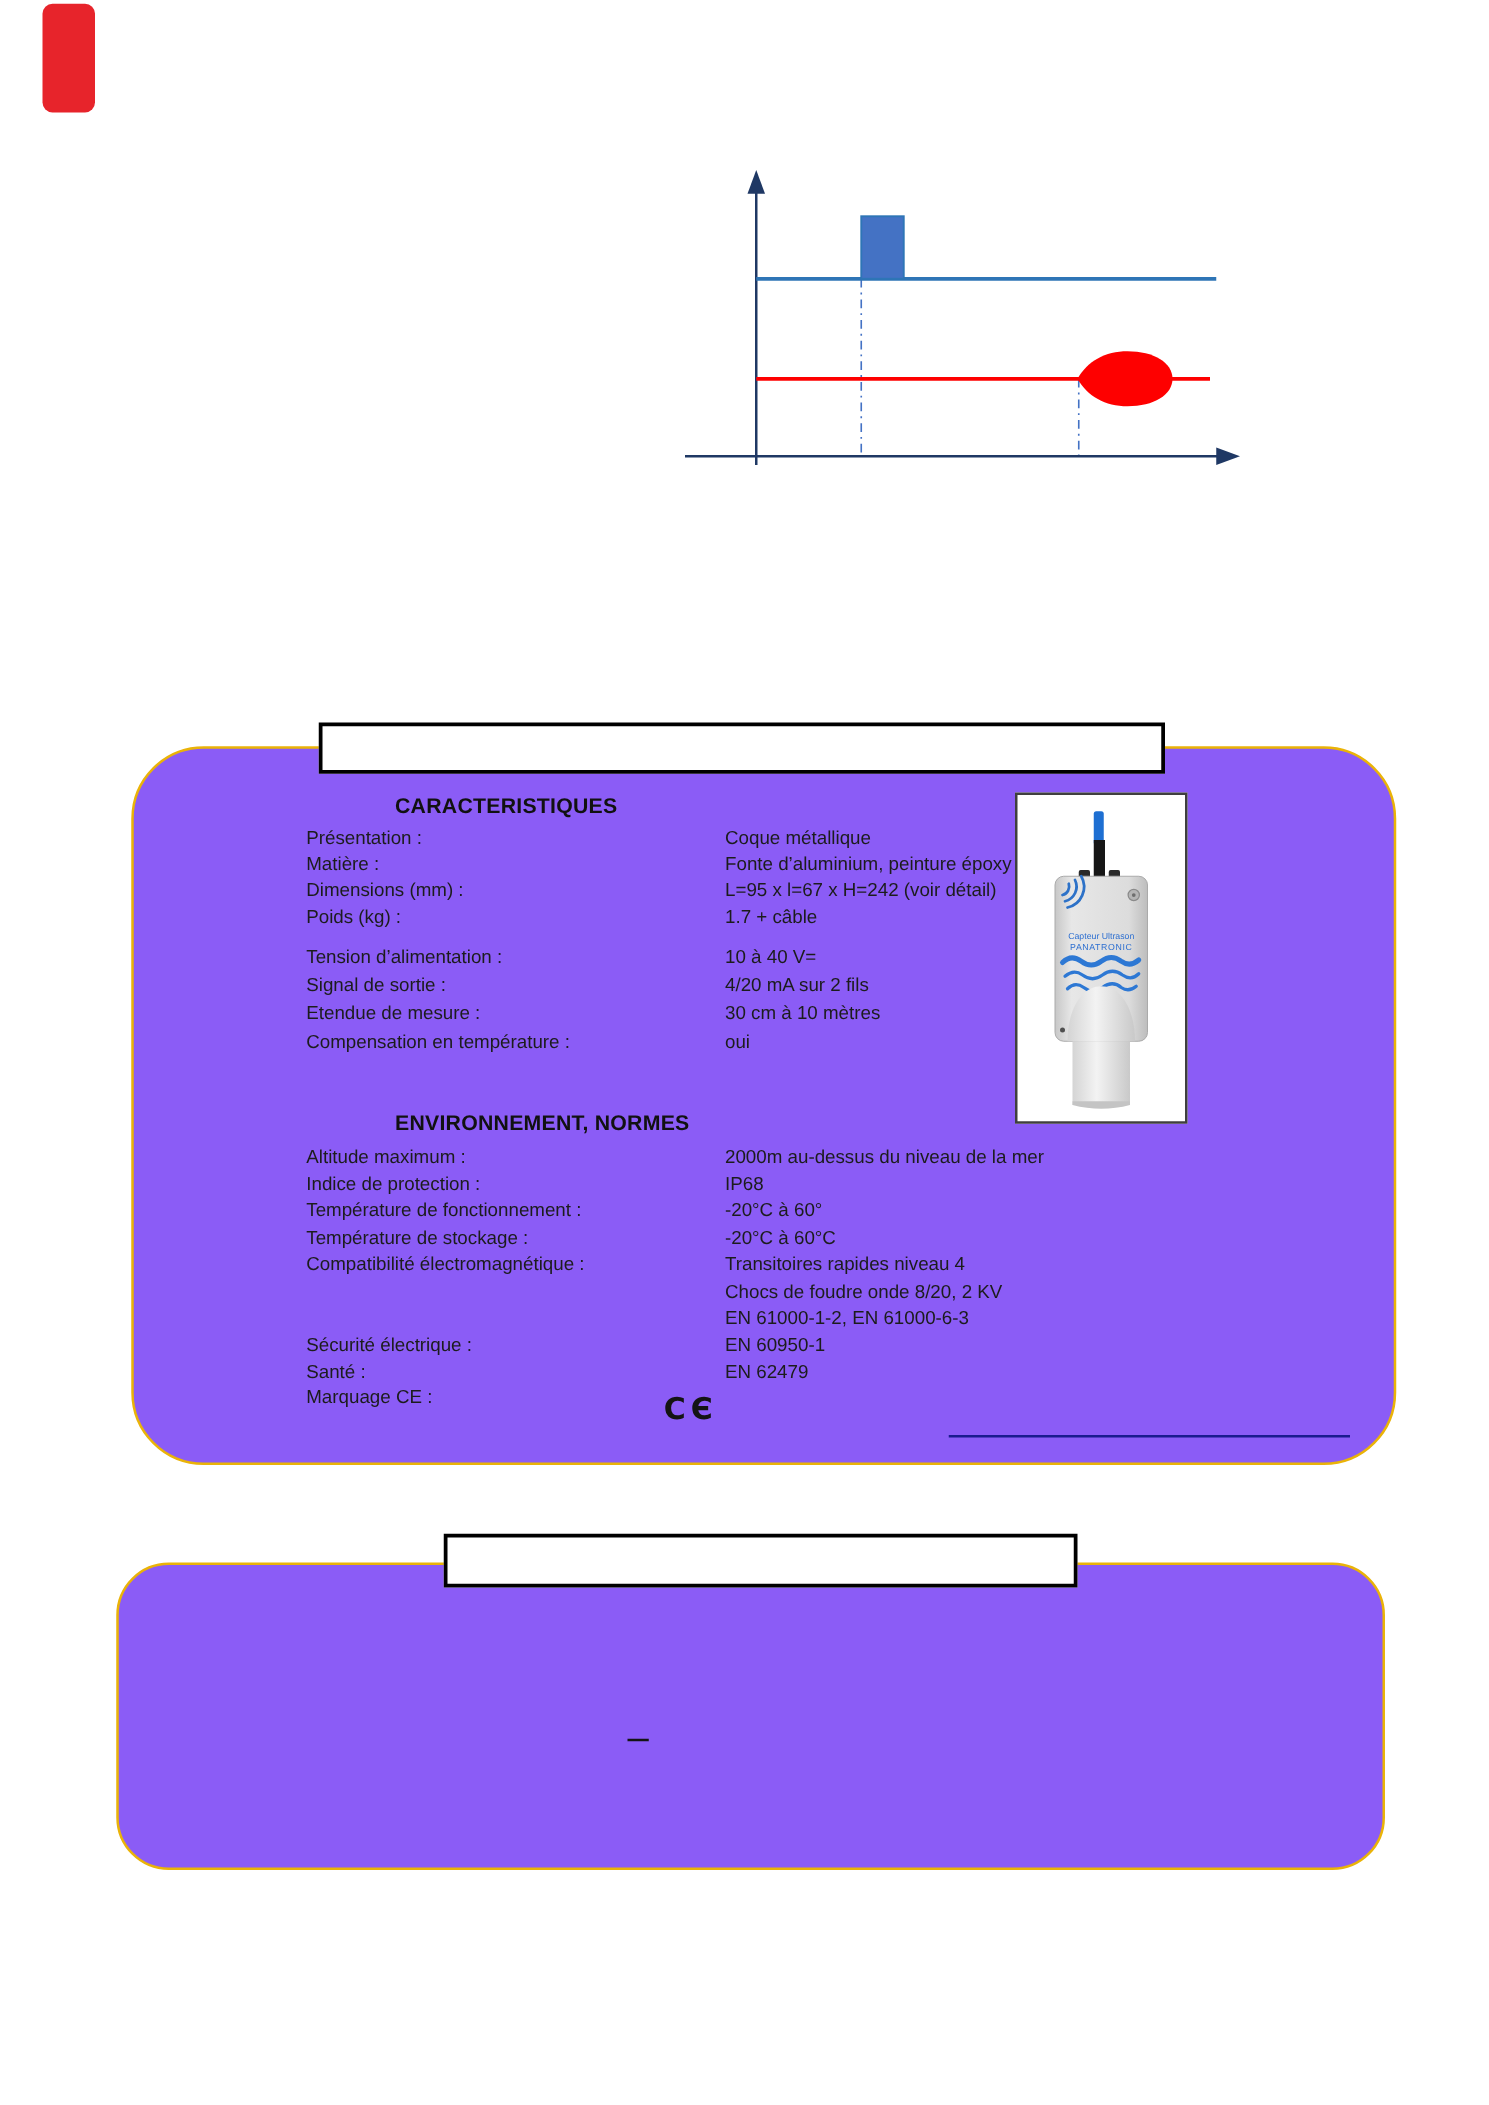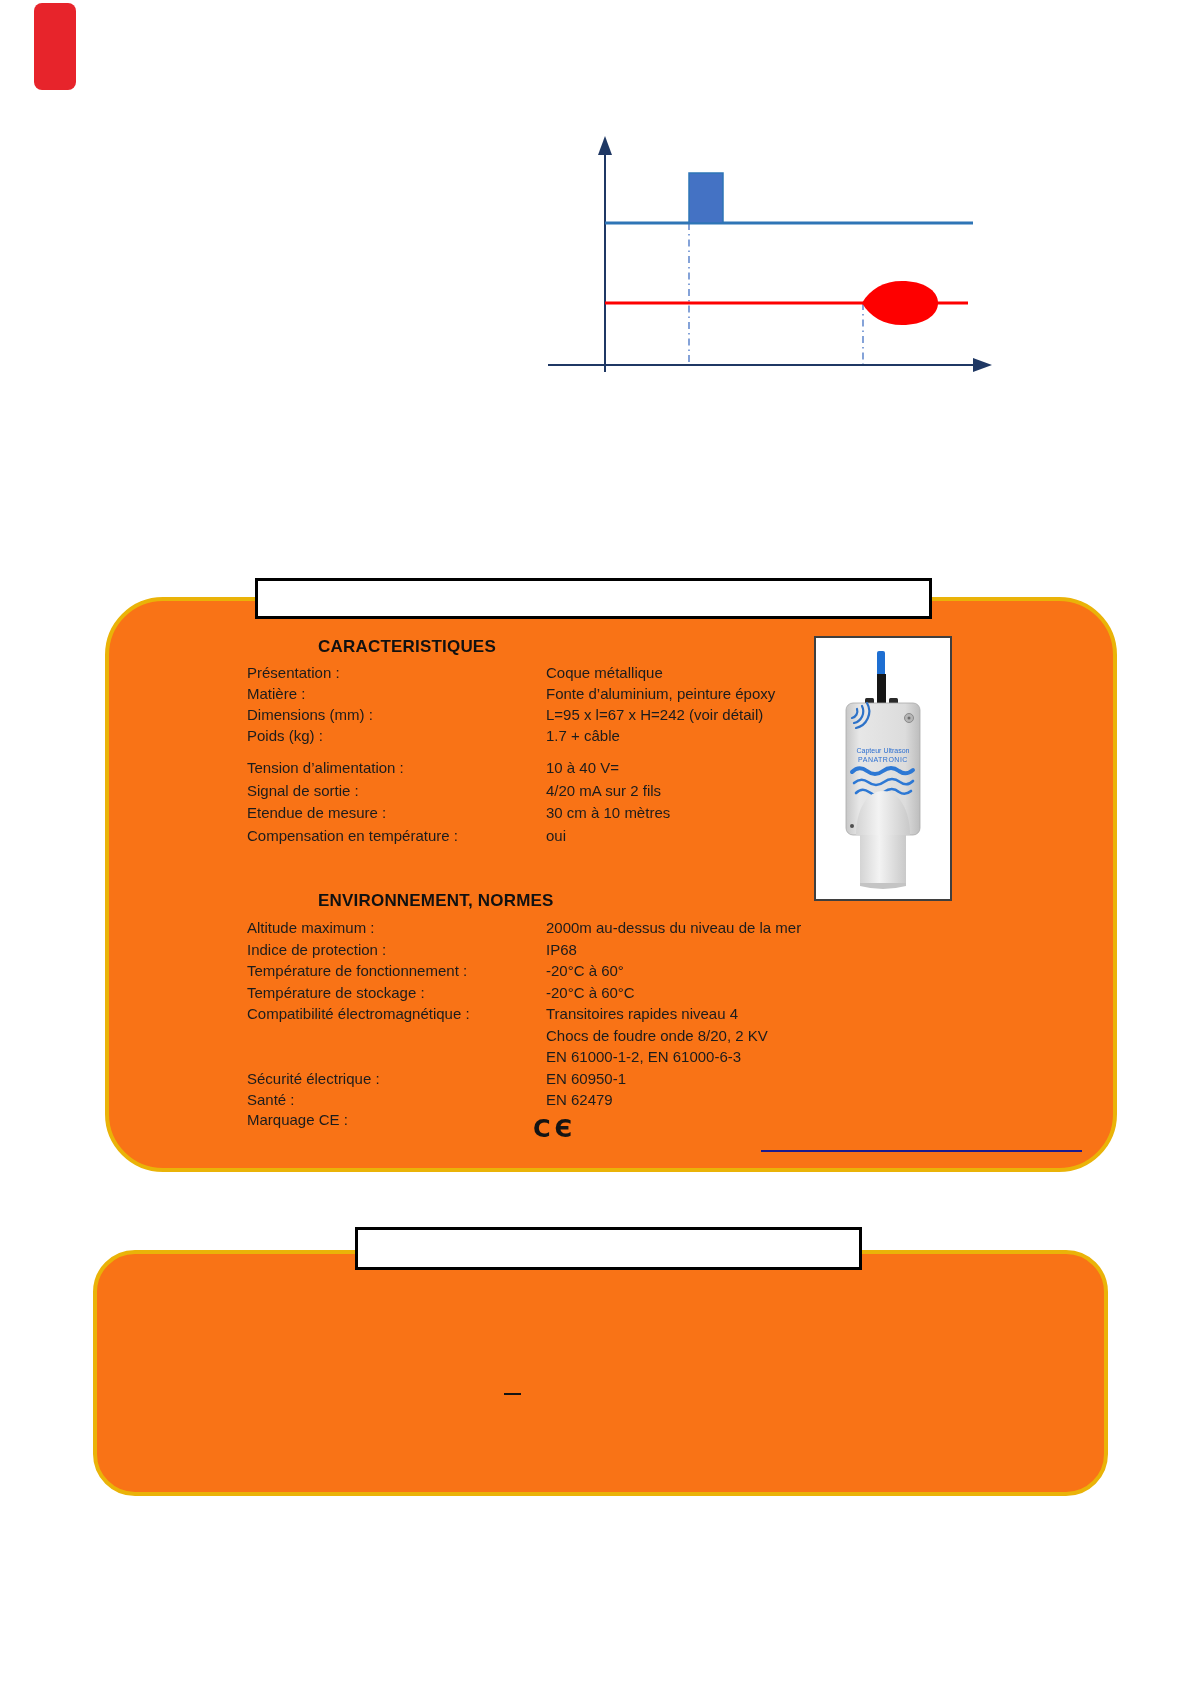--- a/index.html
+++ b/index.html
@@ -5,40 +5,40 @@
   html,body{margin:0;padding:0;background:#ffffff;}
   #page{
     position:relative;width:1191px;height:1684px;background:#ffffff;overflow:hidden;
     font-family:"Liberation Sans","DejaVu Sans",sans-serif;color:#1c1c1c;
   }
   
   #red-marker{position:absolute;left:34px;top:3px;width:42px;height:87px;background:#e7242b;border-radius:8px;}
   
   #diagram{position:absolute;left:540px;top:120px;}
   
-  .panel{position:absolute;background:#f97316;border:4px solid #eab308;z-index:1;box-sizing:border-box;}
+  .panel{position:absolute;background:#8b5cf6;border:2px solid #eab308;z-index:1;box-sizing:border-box;}
   #box1{left:105px;top:597px;width:1012px;height:575px;border-radius:58px;}
   #box2{left:93px;top:1250px;width:1015px;height:246px;border-radius:42px;}
   
   .title-bar{position:absolute;background:#ffffff;border:3px solid #000000;z-index:3;box-sizing:border-box;
     font-size:15px;line-height:35px;padding-left:10px;white-space:nowrap;}
   #tb1{left:255px;top:578px;width:677px;height:41px;}
   #tb2{left:355px;top:1227px;width:507px;height:43px;}
   
   .sec-heading{position:absolute;font-weight:bold;font-size:17px;letter-spacing:.2px;color:#111;white-space:nowrap;}
   #h1{left:209px;top:36px;}
   #h2{left:209px;top:290px;}
   
   .rows{position:absolute;left:138px;font-size:15px;white-space:nowrap;}
   #g1{top:61px;line-height:21px;}
   #g2{top:156px;line-height:22.5px;}
   #env{top:316px;line-height:21.5px;}
-  .spec-row{display:flex;gap:12px;}
+  .spec-row{display:flex;}
   .spec-label{flex:0 0 287px;width:287px;}
-  .spec-value{flex:1;}
+  .spec-value{flex:1;margin-left:48px;}
   
   #ce-label{position:absolute;left:138px;top:510px;font-size:15px;}
   #ce-mark{position:absolute;left:424px;top:514px;font-size:24px;font-weight:600;letter-spacing:4px;color:#141414;
     font-family:"DejaVu Sans","Liberation Sans",sans-serif;}
   
   #product{position:absolute;left:705px;top:35px;width:138px;height:265px;border:2px solid #3f3f3f;background:#ffffff;box-sizing:border-box;}
   
   #underline1{position:absolute;left:652px;top:549px;width:321px;border-top:2px solid #1b1b8f;}
   
   #dash{position:absolute;left:407px;top:139px;width:17px;height:2px;background:#141414;}

